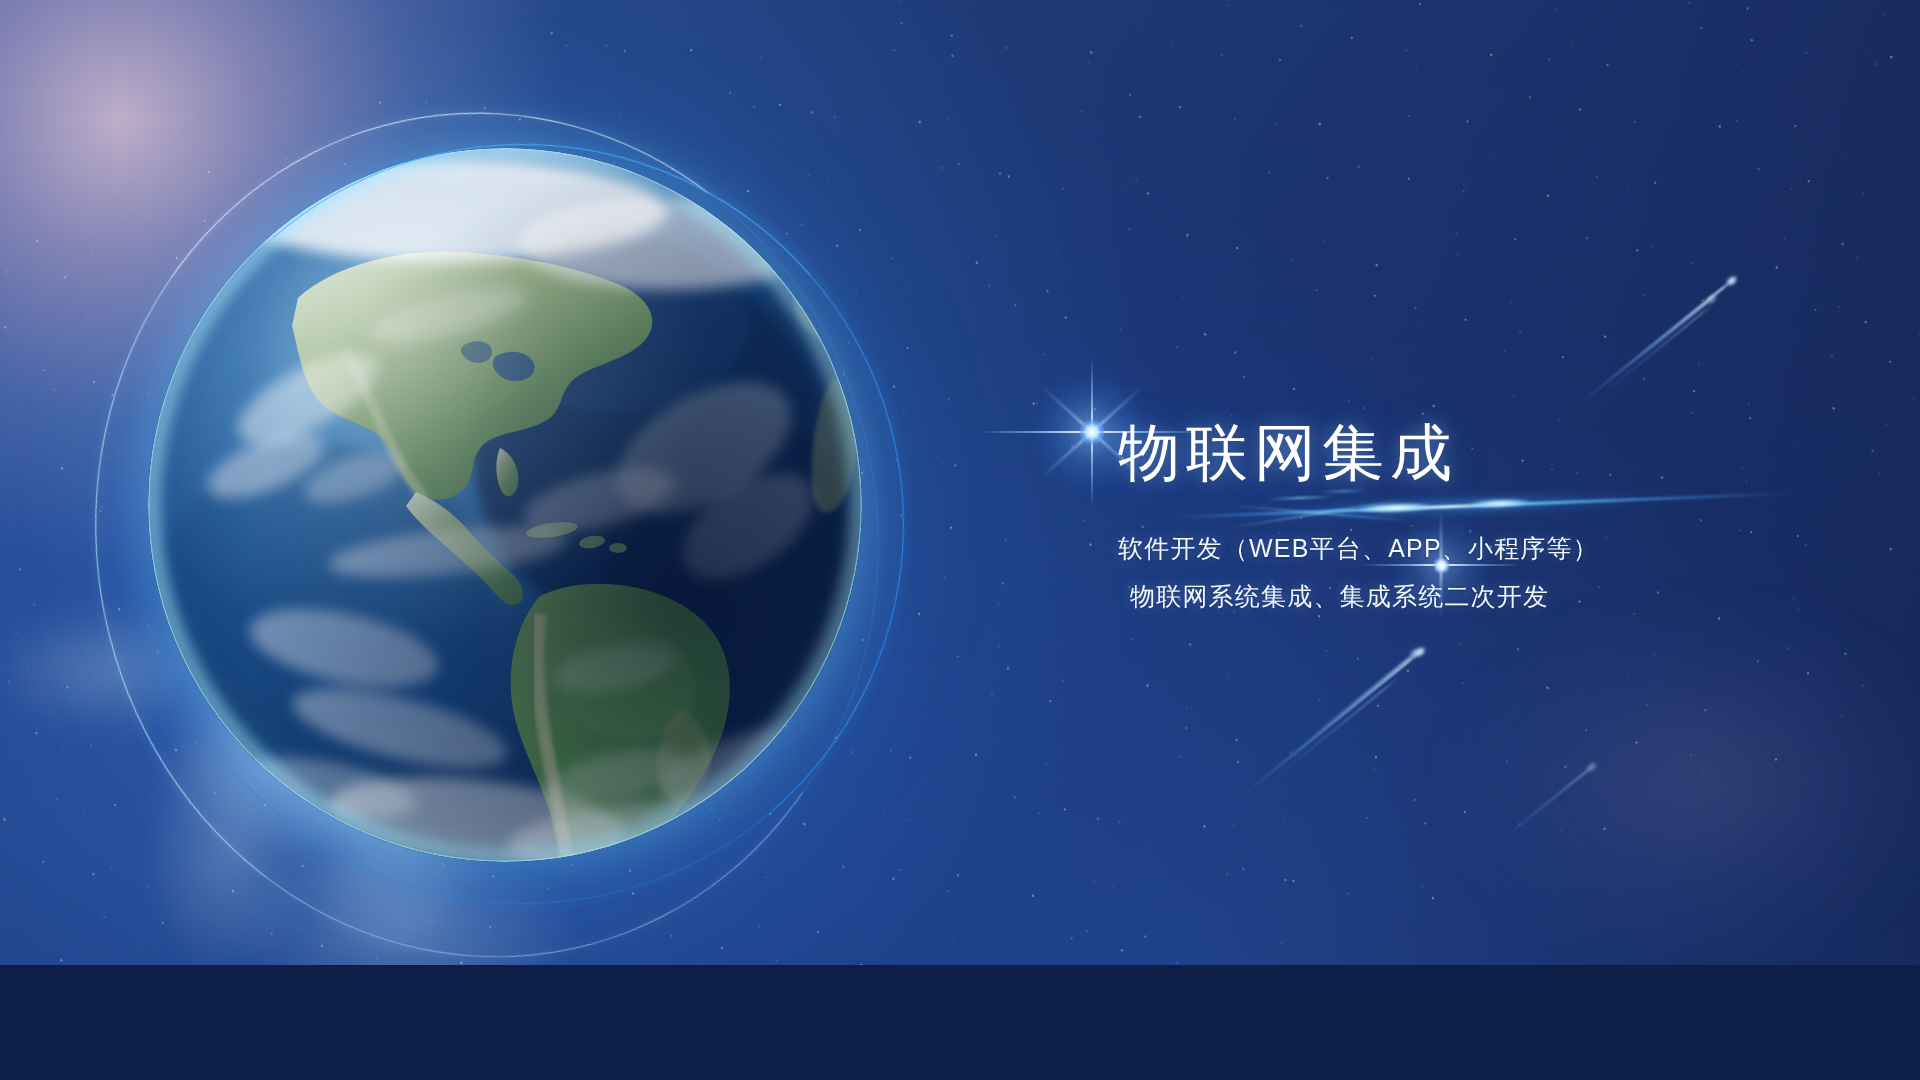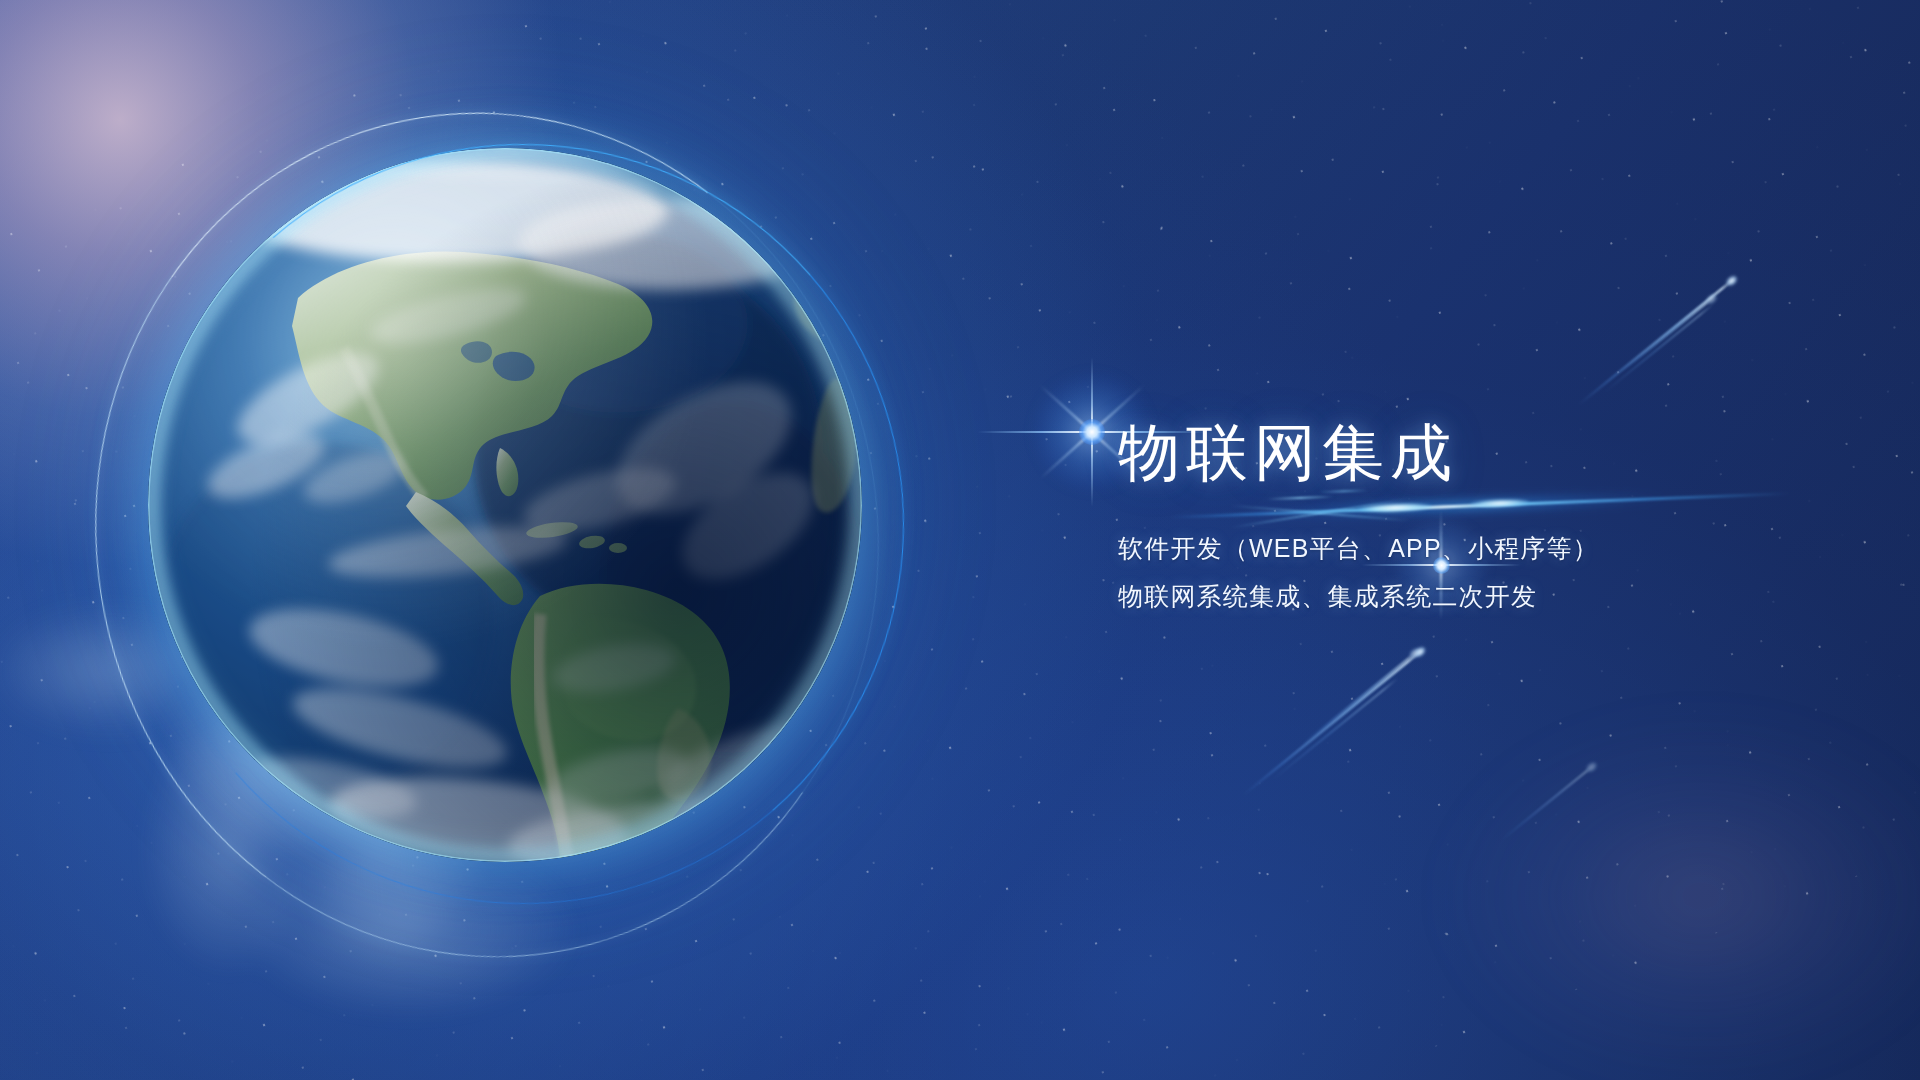--- a/index.html
+++ b/index.html
@@ -5,21 +5,21 @@
   * { margin:0; padding:0; box-sizing:border-box; }
   html, body {
     width:1920px; height:1080px;
     overflow:hidden;
     background:#0d1f47;
     font-family:"Liberation Sans", sans-serif;
   }
 
   #banner {
     position:relative;
-    width:1920px; height:1080px;
+    width:1920px; height:965px;
     overflow:hidden;
     background:
       radial-gradient(circle 620px at 120px 120px, rgba(226,198,214,0.80) 0%, rgba(206,178,206,0.55) 22%, rgba(150,160,205,0.26) 48%, rgba(40,70,140,0.04) 72%, rgba(0,0,0,0) 88%),
       radial-gradient(circle 900px at 480px 470px, rgba(110,175,225,0.34) 0%, rgba(60,120,200,0.18) 42%, rgba(20,50,120,0.02) 75%, rgba(0,0,0,0) 100%),
       radial-gradient(ellipse 1500px 1200px at 300px 760px, rgba(45,95,185,0.55) 0%, rgba(30,70,155,0.30) 45%, rgba(0,0,0,0) 80%),
       radial-gradient(ellipse 1700px 1300px at 1150px 980px, rgba(38,82,170,0.55) 0%, rgba(26,58,135,0.22) 50%, rgba(0,0,0,0) 85%),
       linear-gradient(128deg, #2b4a96 0%, #23407f 22%, #1d3871 42%, #1a3069 60%, #17295a 80%, #13224b 100%);
   }
 
   
@@ -317,21 +317,21 @@
     margin-top:20px;
     font-size:25px;
     line-height:1.2;
     letter-spacing:1.2px;
     font-weight:400;
     color:#f2f7ff;
     text-shadow:0 0 12px rgba(140,195,255,0.40), 0 1px 3px rgba(0,20,60,0.55);
     white-space:nowrap;
   }
   #subline-1 { margin-top:46px; }
-  #subline-2 { margin-top:18px; }
+  #subline-2 { margin-top:18px;margin-left:12px; }
 </style>
 </head>
 <body>
 
 <div id="banner">
 
   <div class="stars"></div>
   <div class="corner-haze"></div>
 
   <div class="reflection"></div>

